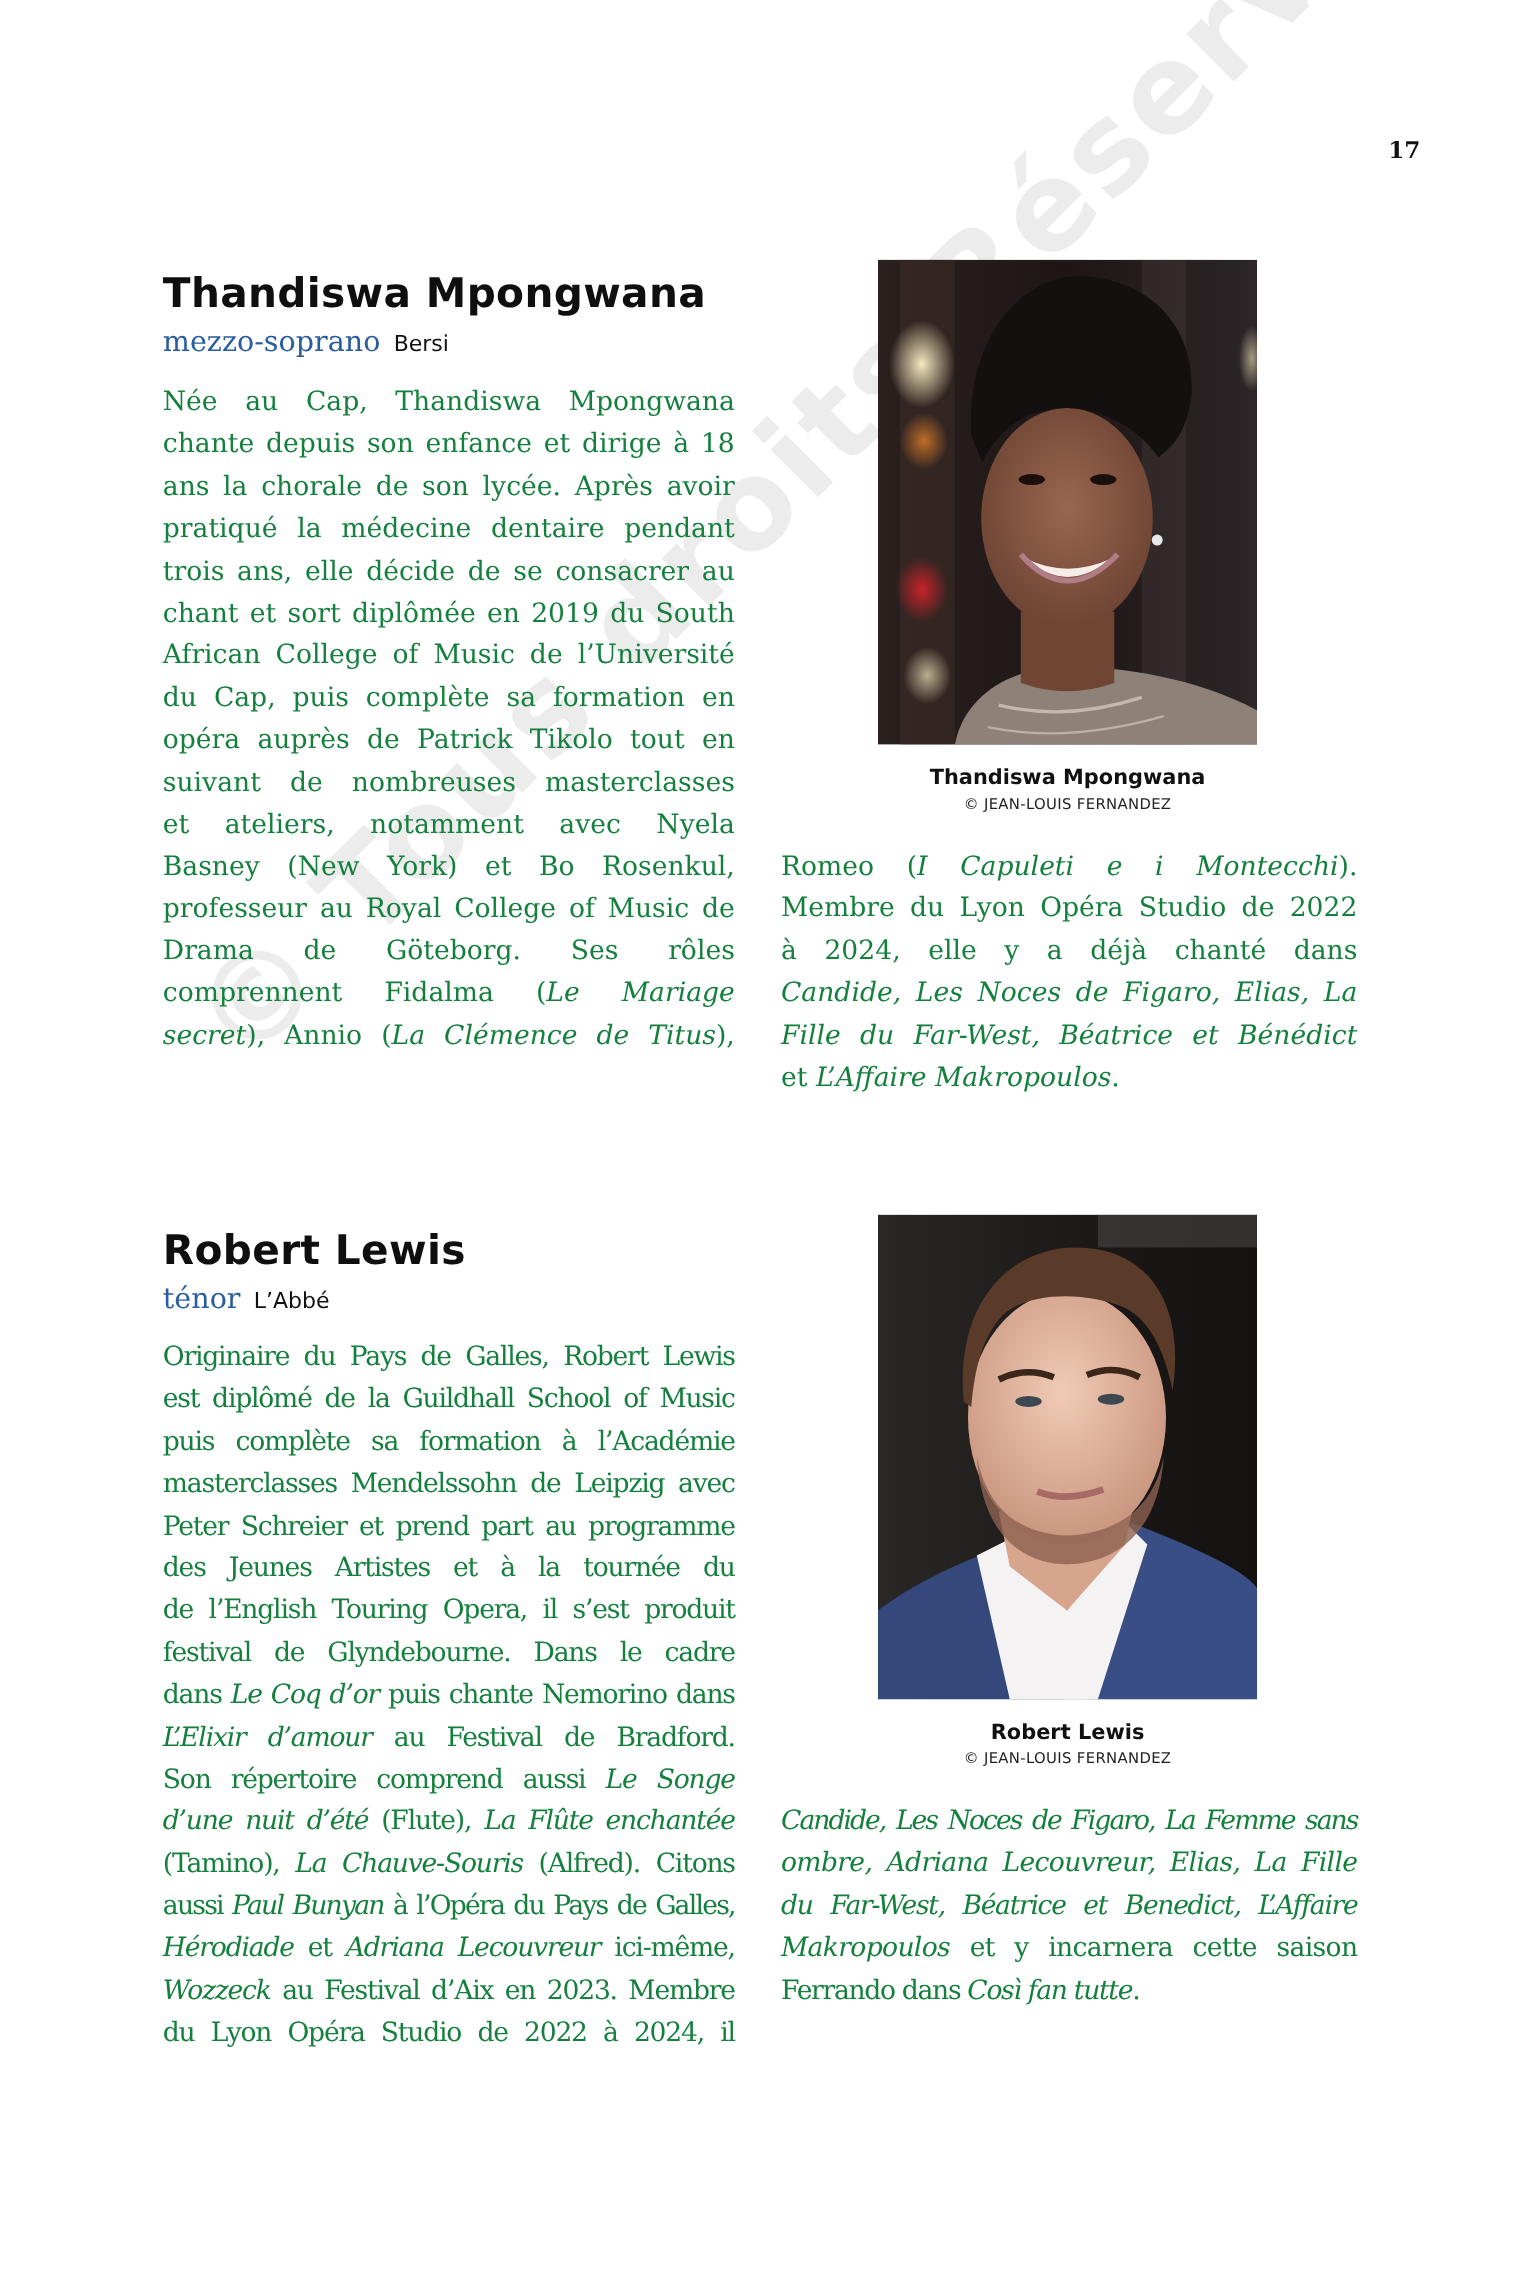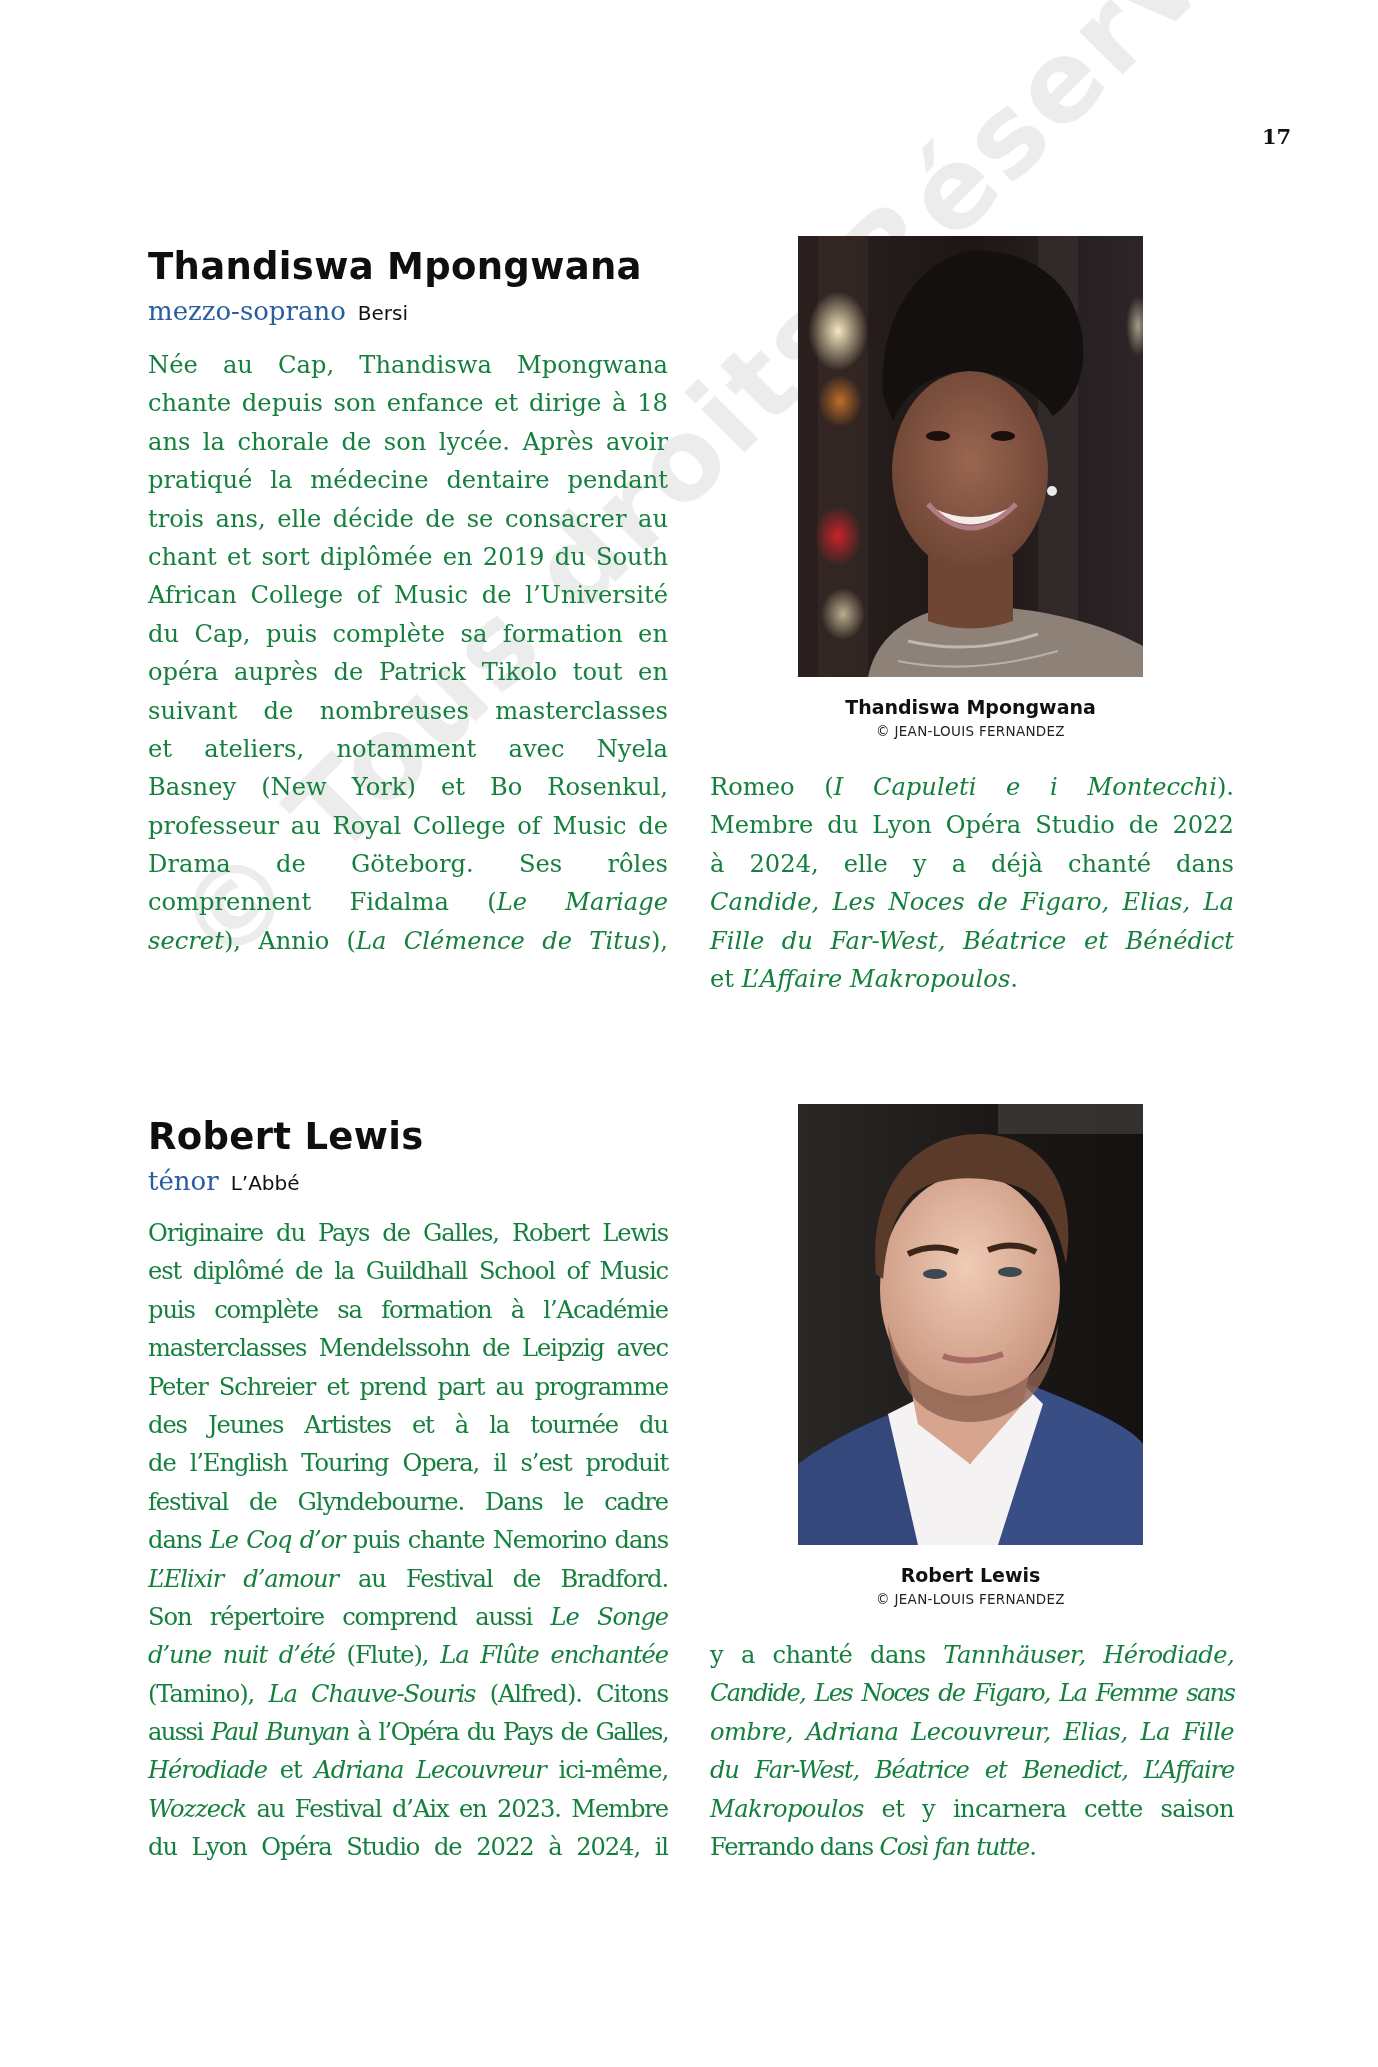--- a/index.html
+++ b/index.html
@@ -193,20 +193,19 @@
 
       <path d="M145,252 Q172,262 205,250" stroke="#a76a66" stroke-width="6" fill="none"></path>
     </svg>
   </div>
   <div class="caption" style="left:798px; top:1562px;">
     <div class="cap-name">Robert Lewis</div>
     <div class="cap-credit">© JEAN-LOUIS FERNANDEZ</div>
   </div>
 
   <div class="bio cond2" style="left:710px; top:1636px; width:524px;">
-    <span class="ln" style="display: block; word-spacing: 0px;"><span style="white-space: nowrap;"><span>y a chanté dans </span><i>Tannhäuser, Hérodiade,</i></span></span>
     <span class="ln" style="letter-spacing: -1.8px; display: block; word-spacing: 0px;"><span style="white-space: nowrap;"><i>Candide, Les Noces de Figaro, La Femme sans</i></span></span>
     <span class="ln" style="display: block; word-spacing: 0px;"><span style="white-space: nowrap;"><i>ombre, Adriana Lecouvreur, Elias, La Fille</i></span></span>
     <span class="ln" style="letter-spacing: -1.2px; display: block; word-spacing: 0px;"><span style="white-space: nowrap;"><i>du Far-West, Béatrice et Benedict, L’Affaire</i></span></span>
     <span class="ln" style="display: block; word-spacing: 0px;"><span style="white-space: nowrap;"><i>Makropoulos</i><span> et y incarnera cette saison</span></span></span>
     <span class="ln last" style="letter-spacing: -1.2px; display: block;"><span>Ferrando dans </span><i>Così fan tutte</i><span>.</span></span>
   </div>
 </section>
 
 </body></html>

